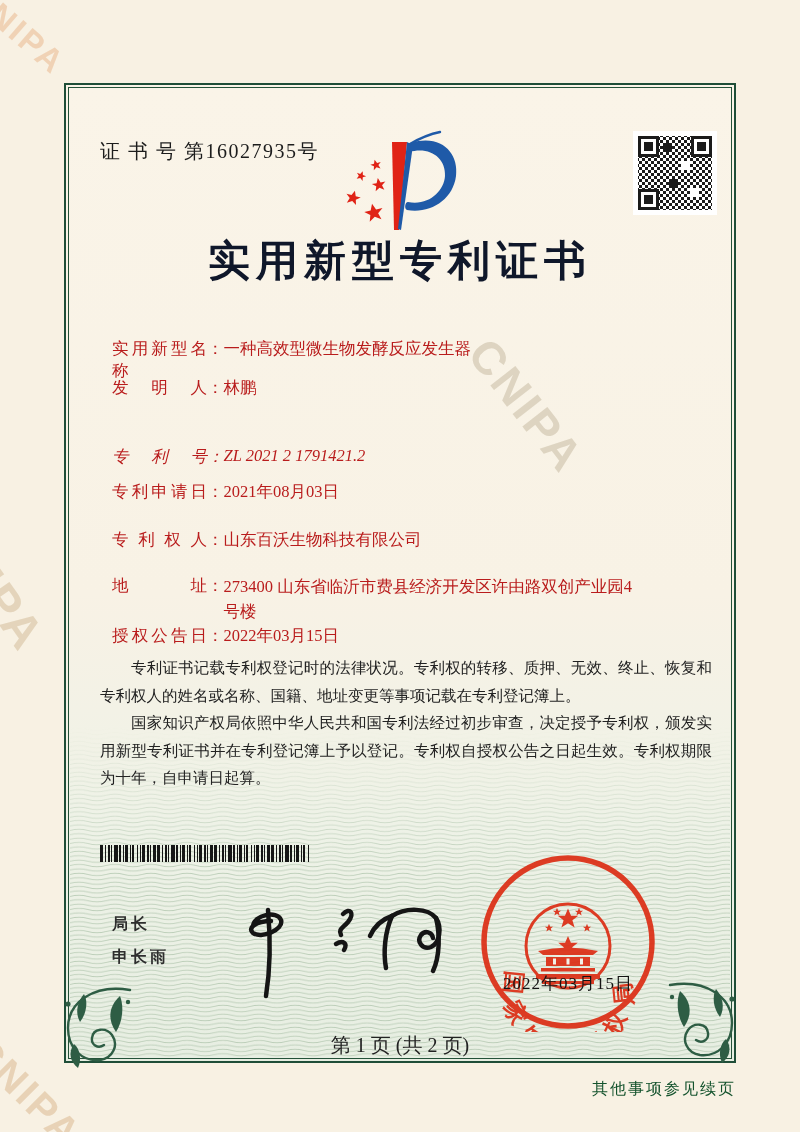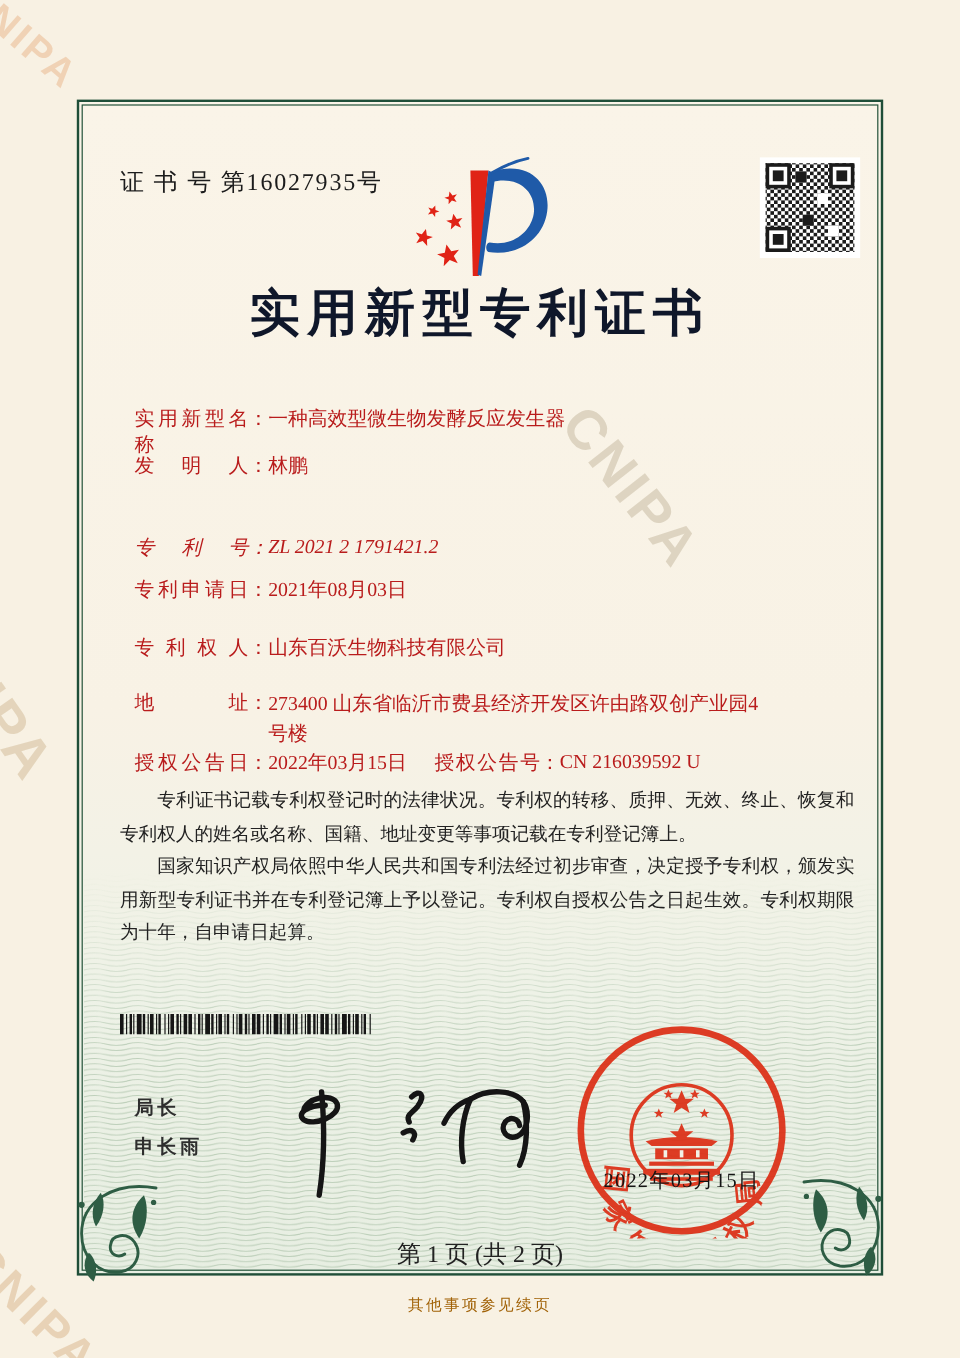--- a/index.html
+++ b/index.html
@@ -42,21 +42,21 @@
   .pair2{position:absolute;left:250px;top:0;}
   .pair2 .f-label{width:88px;}
   .body-text{left:100px;top:654px;width:612px;font-size:15.5px;line-height:1.78;
     text-align:justify;color:#222;}
   .body-text p{margin:0;text-indent:2em;}
   .official{left:112px;top:908px;font-family:Liberation Sans, sans-serif;
     font-size:16px;font-weight:600;letter-spacing:3px;color:#2e2e2e;line-height:2.05;}
   .seal-date{left:478px;top:972px;width:180px;text-align:center;font-size:17px;
     color:#141414;letter-spacing:1px;z-index:4;}
   .page-ind{left:64px;top:1032px;width:672px;text-align:center;font-size:20px;color:#222;}
-  .cont-note{left:64px;top:1079px;width:672px;text-align:center;font-size:13px;color:#a16207;letter-spacing:2px;}
+  .cont-note{left:64px;top:1079px;width:672px;text-align:right;font-size:16px;color:#14532d;letter-spacing:2px;}
   .z3{z-index:3;}
   svg{display:block;}
 </style>
 </head>
 <body>
 
 <div class="wm wm1">CNIPA</div>
 <div class="wm wm2">CNIPA</div>
 <div class="wm wm3">CNIPA</div>
 <div class="wm wm4">CNIPA</div>
@@ -139,23 +139,20 @@
   <span class="f-label">专利申请日</span><span class="f-colon">：</span><span class="f-value">2021年08月03日</span>
 </div>
 <div class="abs f-row" style="top:529px;">
   <span class="f-label">专 利 权 人</span><span class="f-colon">：</span><span class="f-value">山东百沃生物科技有限公司</span>
 </div>
 <div class="abs f-row" style="top:575px;">
   <span class="f-label">地　　　址</span><span class="f-colon">：</span><span class="f-value addr-value">273400  山东省临沂市费县经济开发区许由路双创产业园4号楼</span>
 </div>
 <div class="abs f-row" style="top:625px;">
   <span class="f-label">授权公告日</span><span class="f-colon">：</span><span class="f-value">2022年03月15日</span>
-  <span class="pair2">
-    <span class="f-label">授权公告号</span><span class="f-colon">：</span><span class="f-value">CN 216039592 U</span>
-  </span>
 </div>
 
 <div class="abs body-text">
   <p>专利证书记载专利权登记时的法律状况。专利权的转移、质押、无效、终止、恢复和专利权人的姓名或名称、国籍、地址变更等事项记载在专利登记簿上。</p>
   <p>国家知识产权局依照中华人民共和国专利法经过初步审查，决定授予专利权，颁发实用新型专利证书并在专利登记簿上予以登记。专利权自授权公告之日起生效。专利权期限为十年，自申请日起算。</p>
 </div>
 
 <div class="abs" style="left:100px;top:845px;">
   <svg width="210" height="17" viewBox="0 0 210 17">
     <line x1="0" y1="8.5" x2="210" y2="8.5" stroke="#161616" stroke-width="17" stroke-dasharray="3 2 1 2 2 1 1 2 4 1 2 2 1 1 3 2 1 1 2 3 1 2 1 1 3 2 2 1 1 2 3 1"></line>

